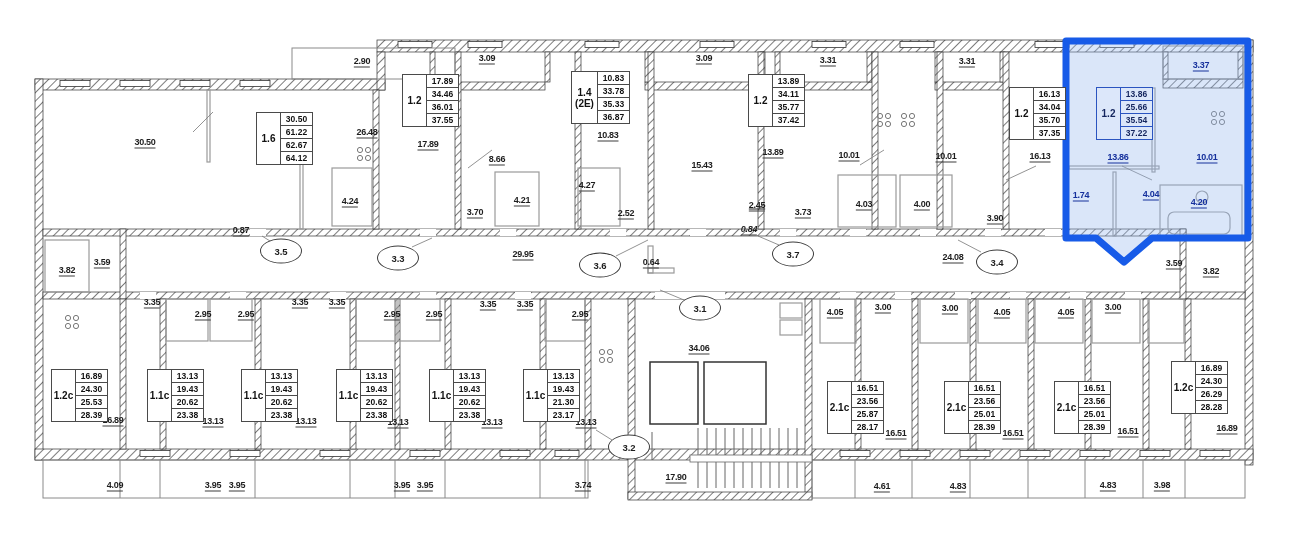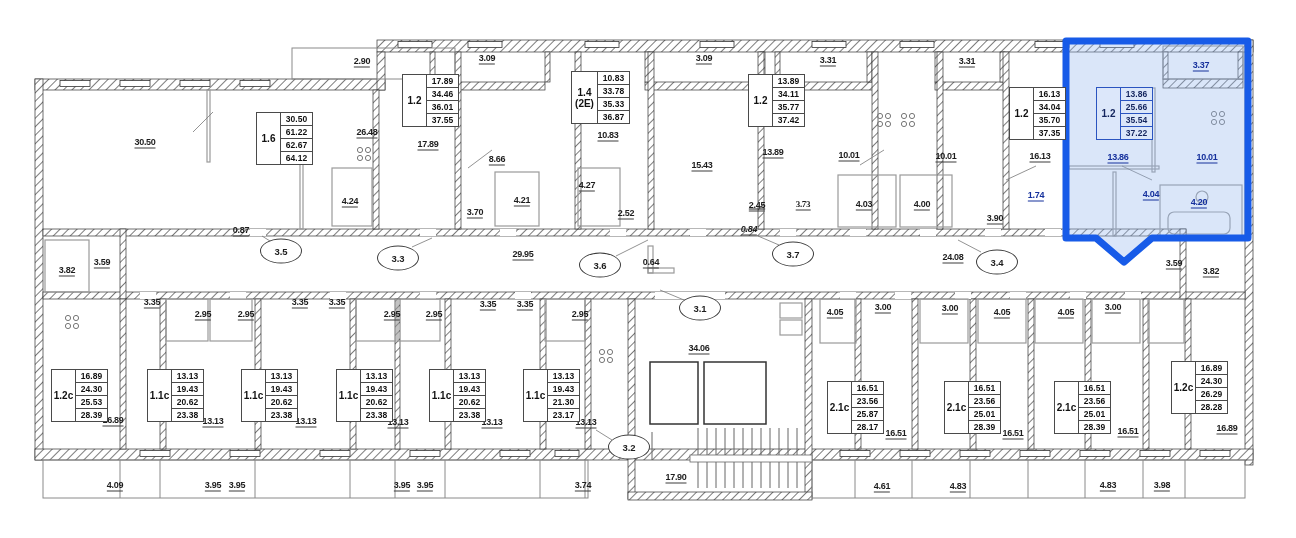--- a/index.html
+++ b/index.html
@@ -457,25 +457,25 @@
       <div class="dim" style="left: 946px; top: 157px;">10.01</div>
       <div class="dim" style="left: 1040px; top: 157px;">16.13</div>
       <div class="dim blue" style="left: 1118px; top: 158px;">13.86</div>
       <div class="dim blue" style="left: 1207px; top: 158px;">10.01</div>
       <div class="dim" style="left: 350px; top: 202px;">4.24</div>
       <div class="dim" style="left: 522px; top: 201px;">4.21</div>
       <div class="dim" style="left: 587px; top: 186px;">4.27</div>
       <div class="dim" style="left: 475px; top: 213px;">3.70</div>
       <div class="dim" style="left: 626px; top: 214px;">2.52</div>
       <div class="dim" style="left: 757px; top: 206px; text-decoration: underline;">2.45</div>
-      <div class="dim" style="left: 803px; top: 205px; font-family: Liberation Serif, serif;">3.73</div>
+      <div class="dim" style="left: 803px; top: 213px;">3.73</div>
       <div class="dim" style="left: 864px; top: 205px;">4.03</div>
       <div class="dim" style="left: 922px; top: 205px;">4.00</div>
       <div class="dim" style="left: 995px; top: 219px;">3.90</div>
-      <div class="dim blue" style="left: 1036px; top: 196px;">1.74</div>
+      <div class="dim blue" style="left: 1081px; top: 196px;">1.74</div>
       <div class="dim blue" style="left: 1151px; top: 195px;">4.04</div>
       <div class="dim blue" style="left: 1199px; top: 203px;">4.20</div>
       <div class="dim" style="left: 241px; top: 231px;">0.87</div>
       <div class="dim" style="left: 749px; top: 230px; font-style: italic;">0.84</div>
       <div class="dim" style="left: 102px; top: 263px;">3.59</div>
       <div class="dim" style="left: 67px; top: 271px;">3.82</div>
       <div class="dim" style="left: 523px; top: 255px;">29.95</div>
       <div class="dim" style="left: 651px; top: 263px;">0.64</div>
       <div class="dim" style="left: 953px; top: 258px;">24.08</div>
       <div class="dim" style="left: 1174px; top: 264px;">3.59</div>

